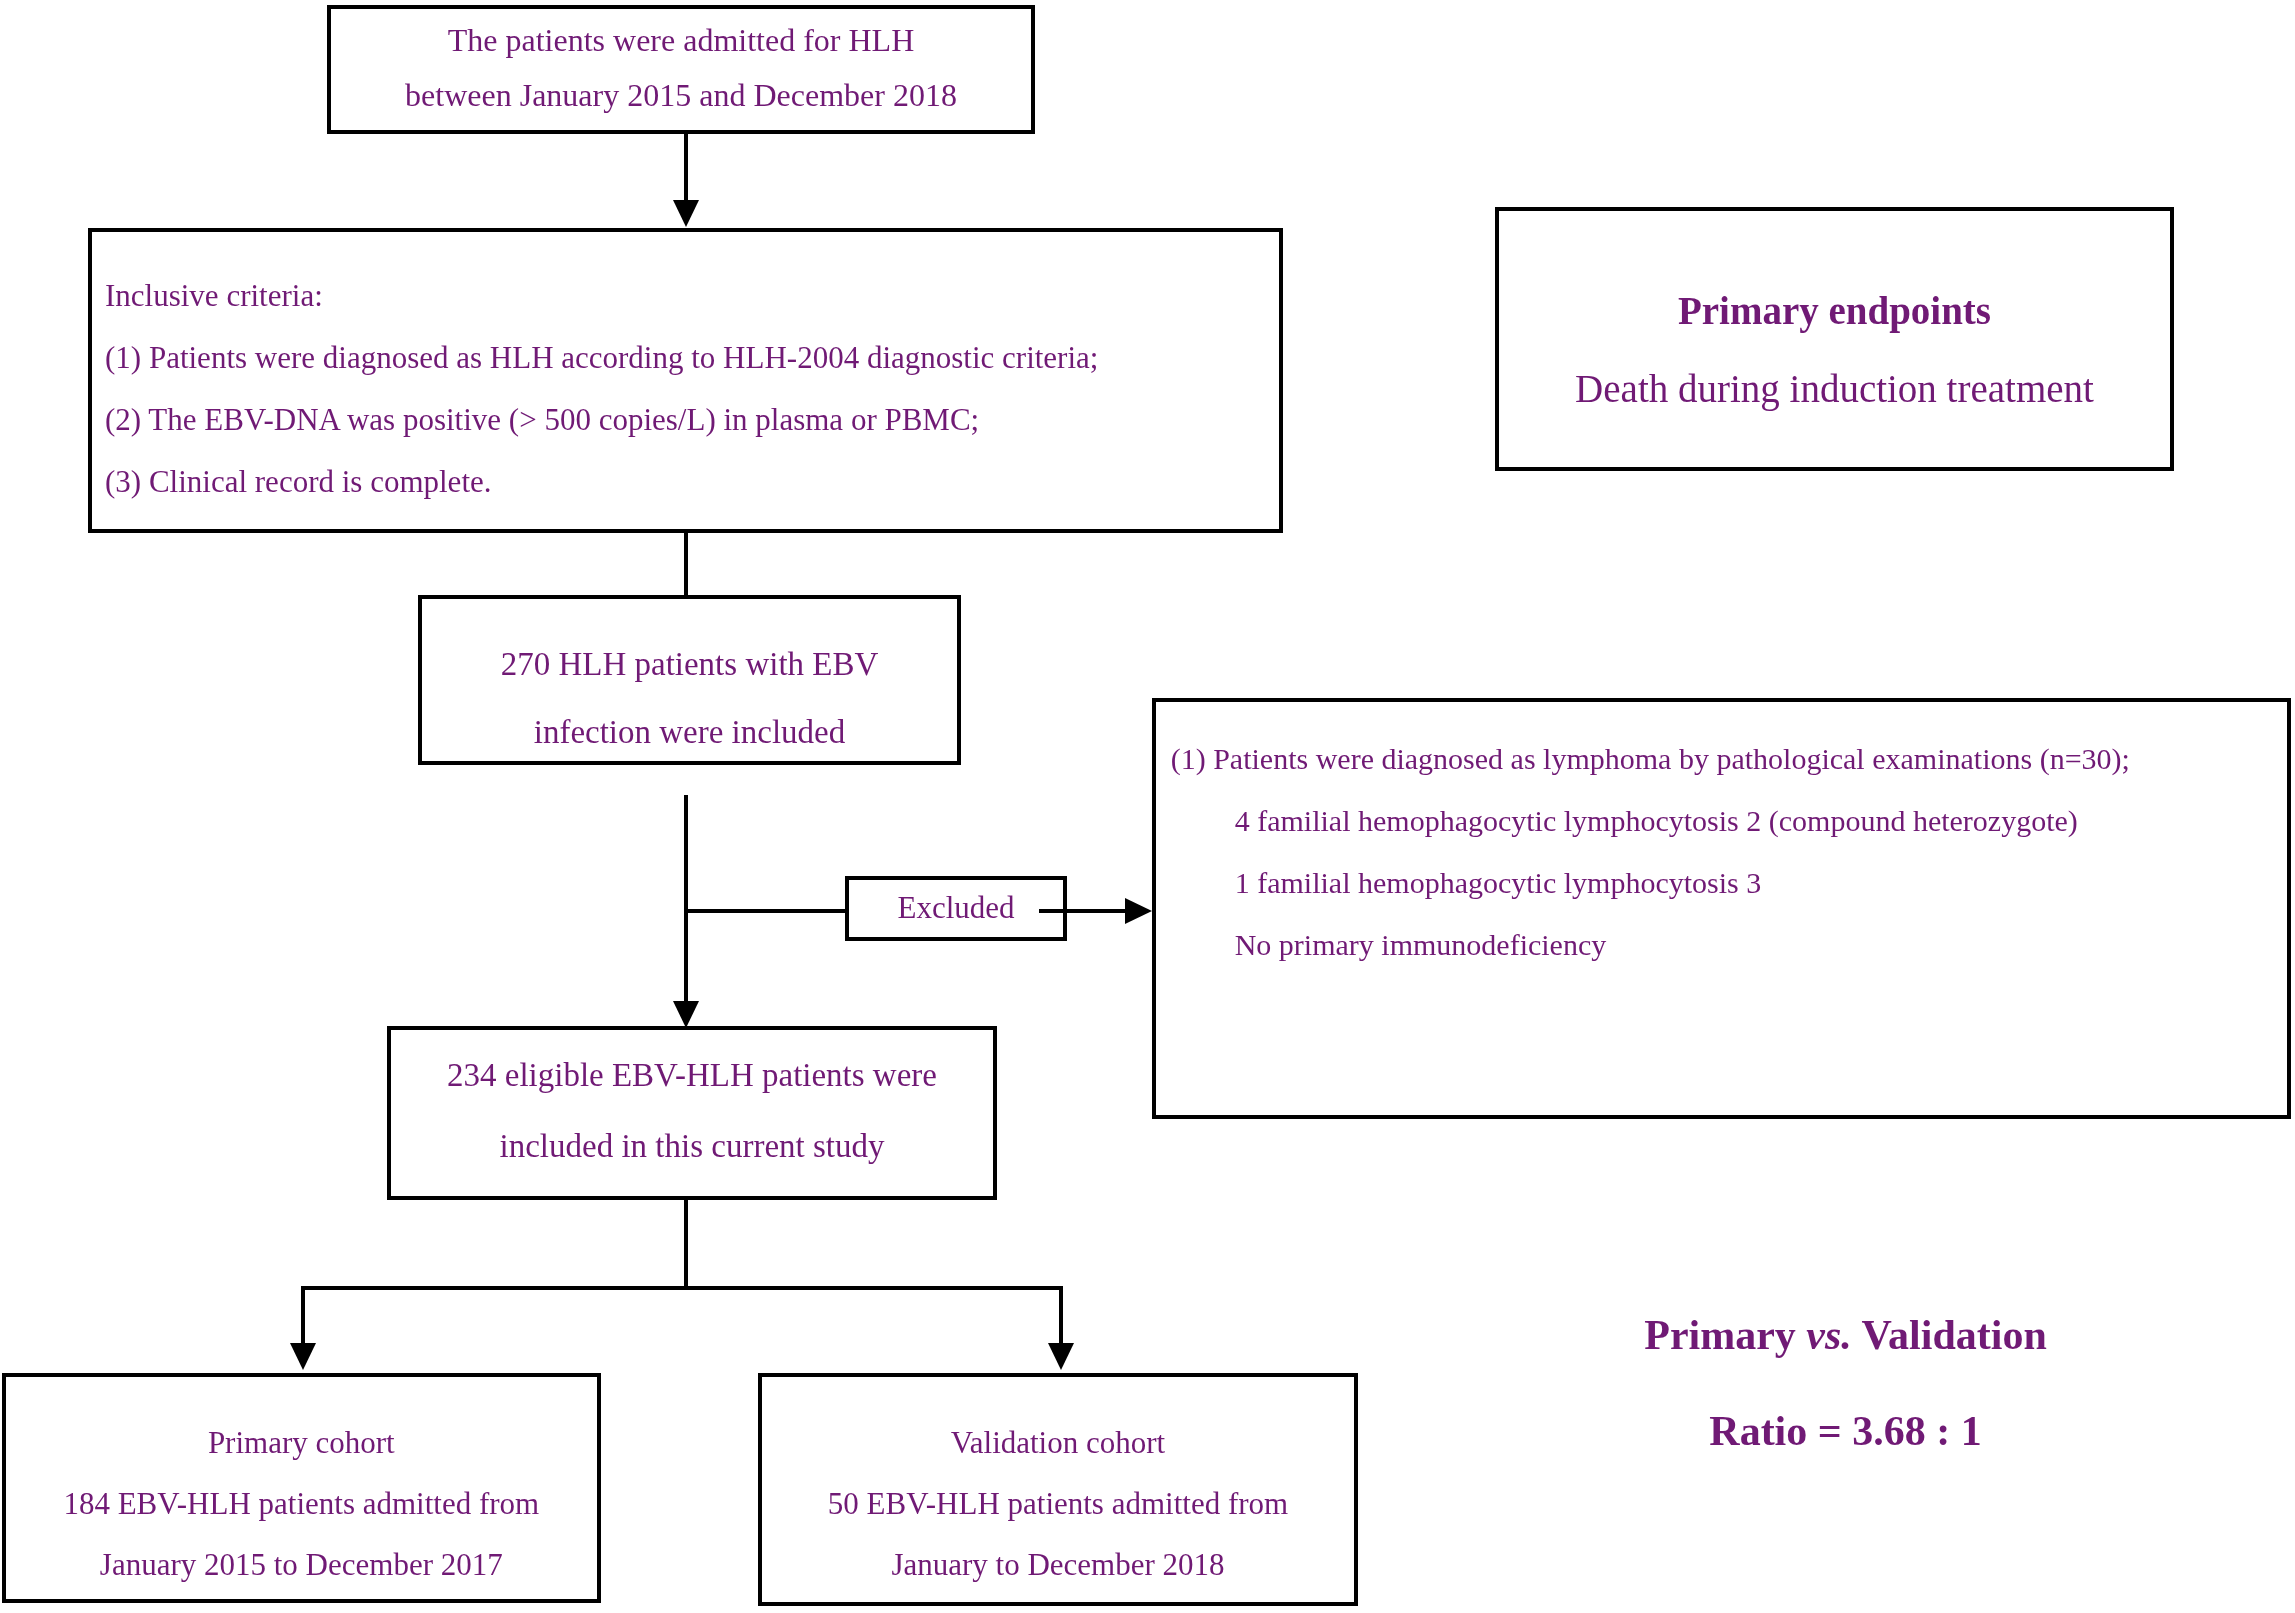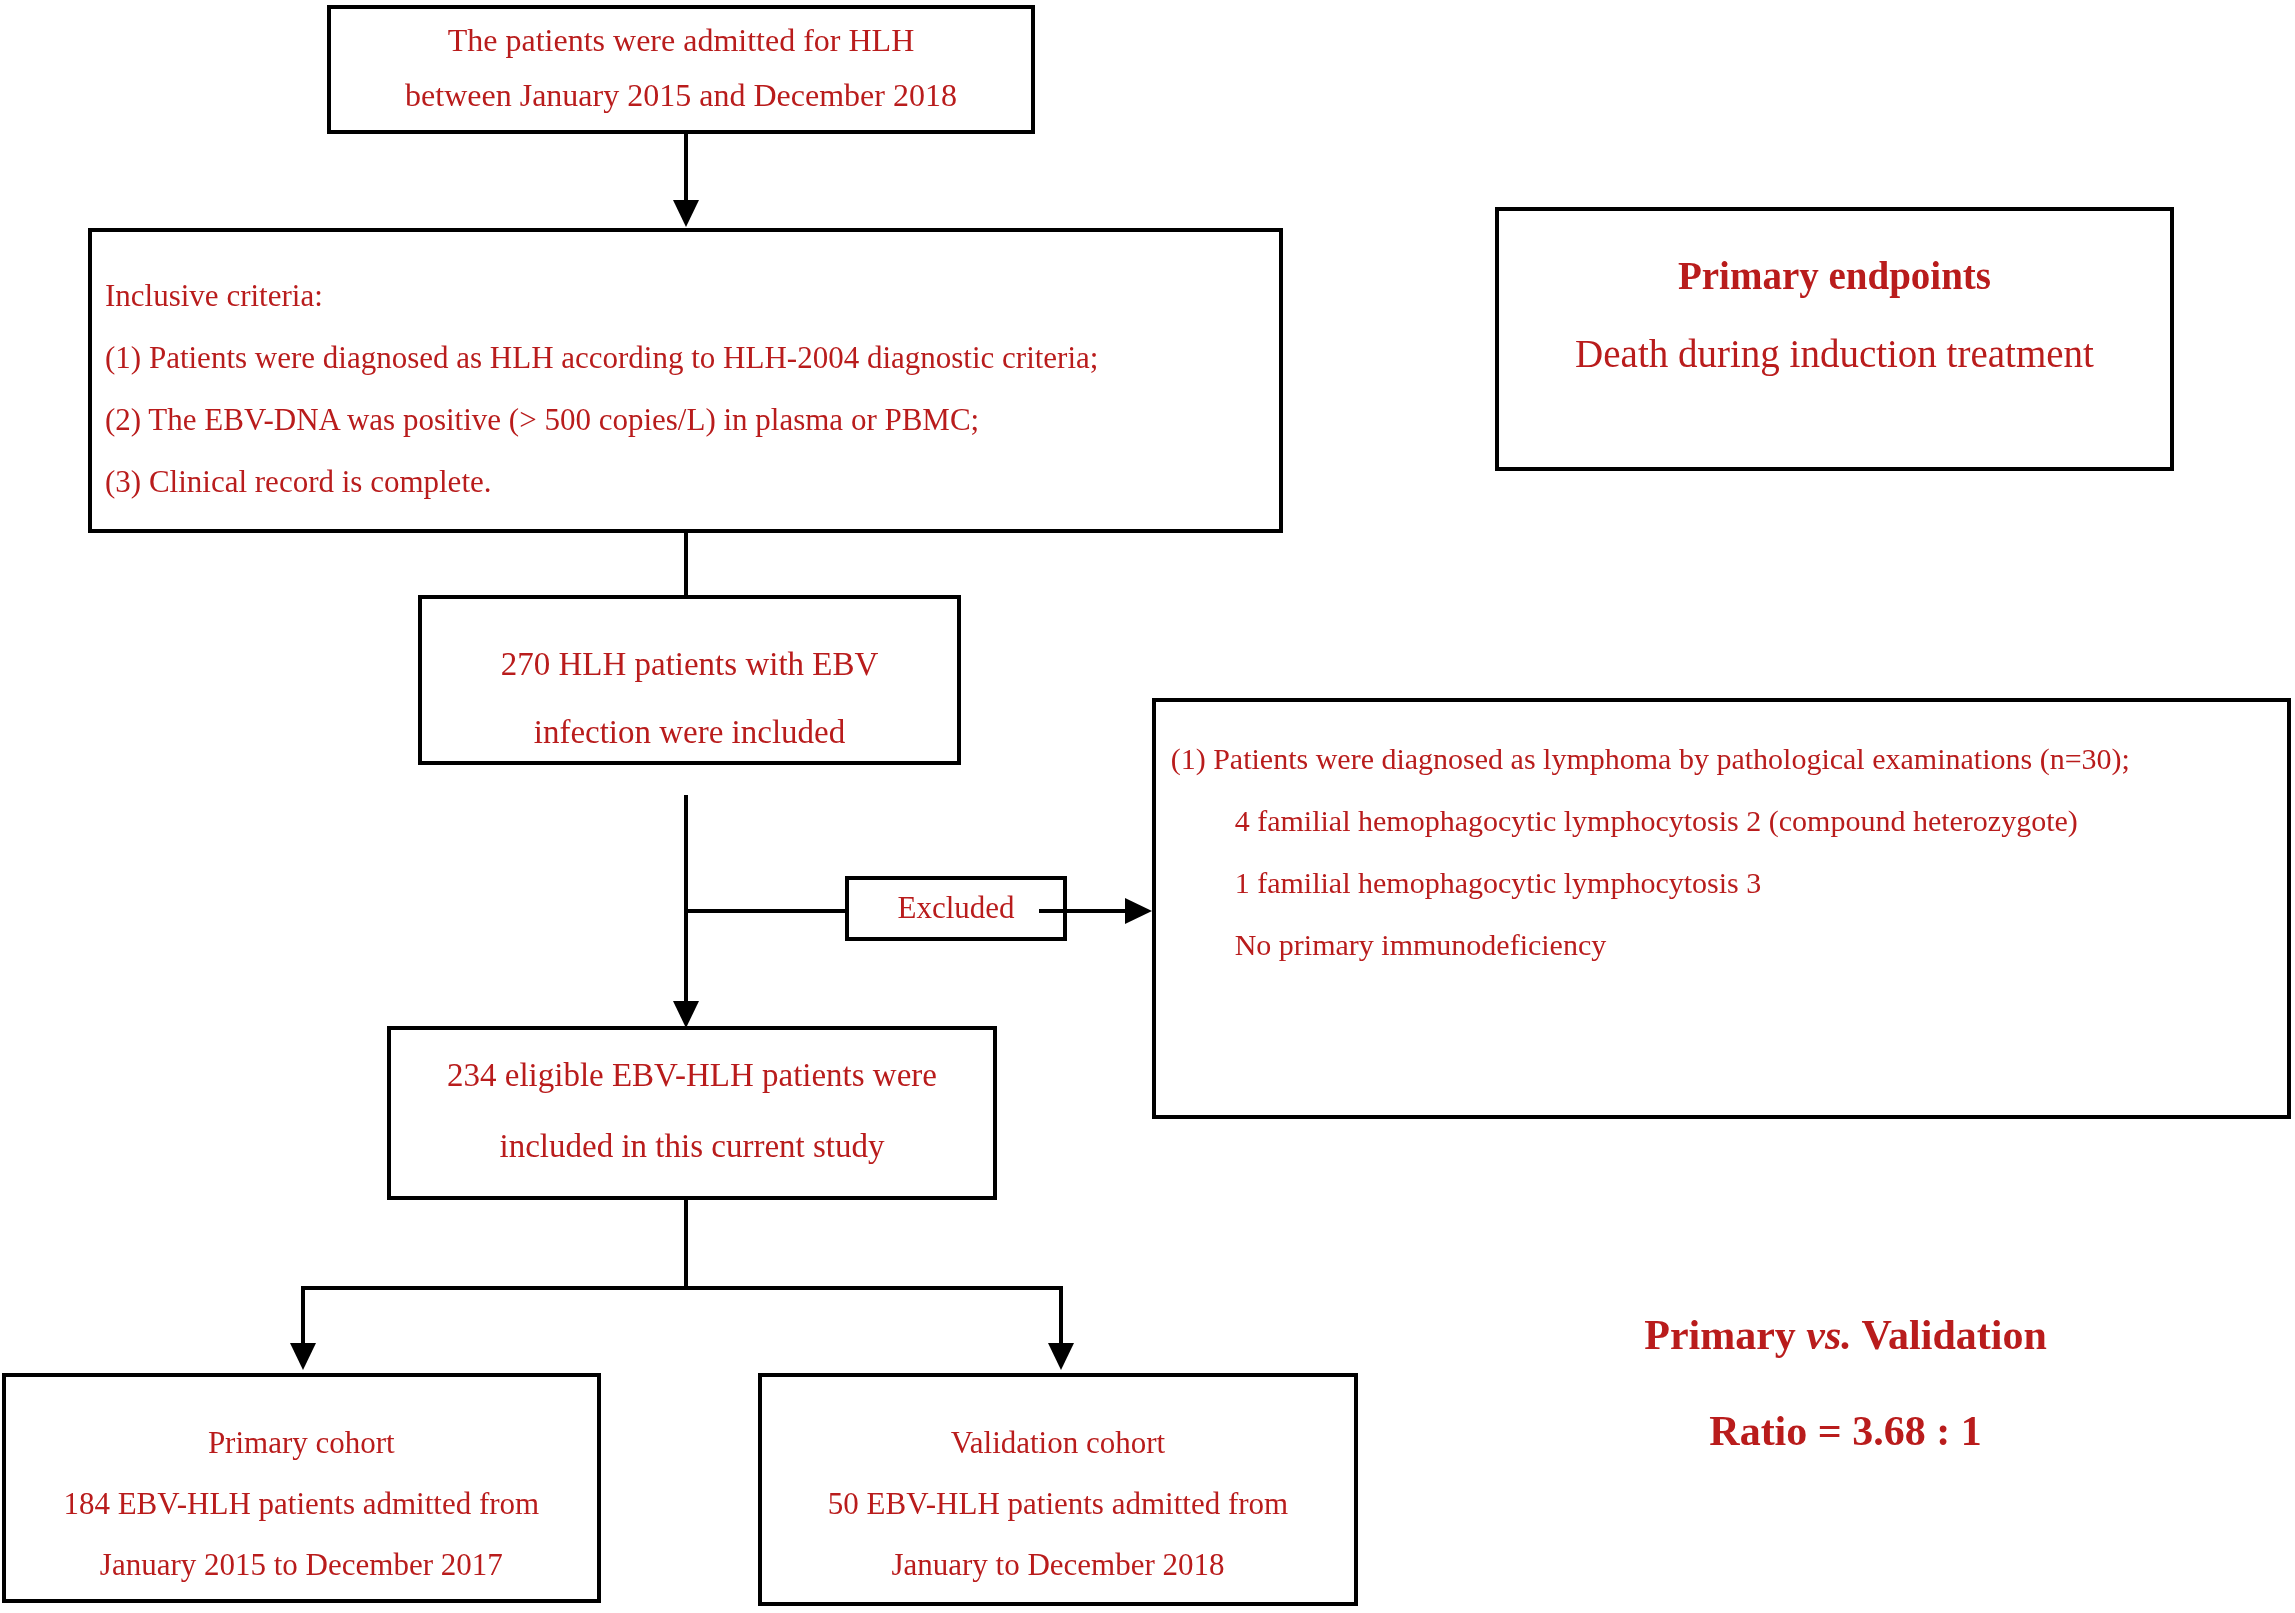--- a/index.html
+++ b/index.html
@@ -1,21 +1,21 @@
 <!DOCTYPE html>
 <html style="font-size:14.7px"><head>
 <meta charset="utf-8">
 <style>
   html,body{margin:0;padding:0;background:#ffffff;}
   #canvas{
     position:relative;
     width:2296px;height:1613px;
     background:#ffffff;
     font-family:"Liberation Serif","DejaVu Serif",serif;
-    color:#b91c1c;
+    color:#701a75;
     overflow:hidden;
   }
   .box{
     position:absolute;
     background:#fff;
     border:4.6px solid #000;
     box-sizing:border-box;
     text-align:center;
   }
   .vline,.hline{position:absolute;background:#000;}
@@ -32,21 +32,21 @@
     border-left:27.5px solid #000;
   }
   .t46b{font-size:42px;font-weight:bold;}
   .left{text-align:left;}
   .bold{font-weight:bold;}
   .ital{font-style:italic;}
 
   
   #admitted-box{left:327px;top:4.6px;width:708px;height:129px;padding-top:4.6px;line-height:55px;font-size:32px;}
   #inclusive-box{left:88px;top:228px;width:1195px;height:305px;padding:33px 9.2px 0 13px;line-height:62px;font-size:31px;}
-  #endpoints-box{left:1495px;top:207px;width:679px;height:264px;padding-top:26px;line-height:78px;font-size:39px;}
+  #endpoints-box{left:1495px;top:207px;width:679px;height:264px;padding-top:61px;line-height:78px;font-size:39px;}
   #box270{left:418px;top:595px;width:543px;height:170px;padding-top:31px;line-height:68px;font-size:33px;}
   #excluded-box{left:845px;top:876px;width:222px;height:65px;line-height:56px;font-size:31px;}
   #exclusion-box{left:1152px;top:698px;width:1139px;height:421px;padding:26px 7.3px 0 14.7px;line-height:62px;font-size:30px;}
   #box234{left:387px;top:1026px;width:610px;height:174px;padding-top:10px;line-height:71px;font-size:33px;}
   #primary-box{left:1.8px;top:1373px;width:599px;height:230px;padding-top:35px;line-height:61px;font-size:31px;}
   #validation-box{left:758px;top:1373px;width:600px;height:233px;padding-top:35px;line-height:61px;font-size:31px;}
   #ratio-label{position:absolute;left:1561px;top:1311px;width:569px;text-align:center;}
   #ratio-line2{margin-top:48px;}
   .indent{padding-left:64px;}
 </style>

